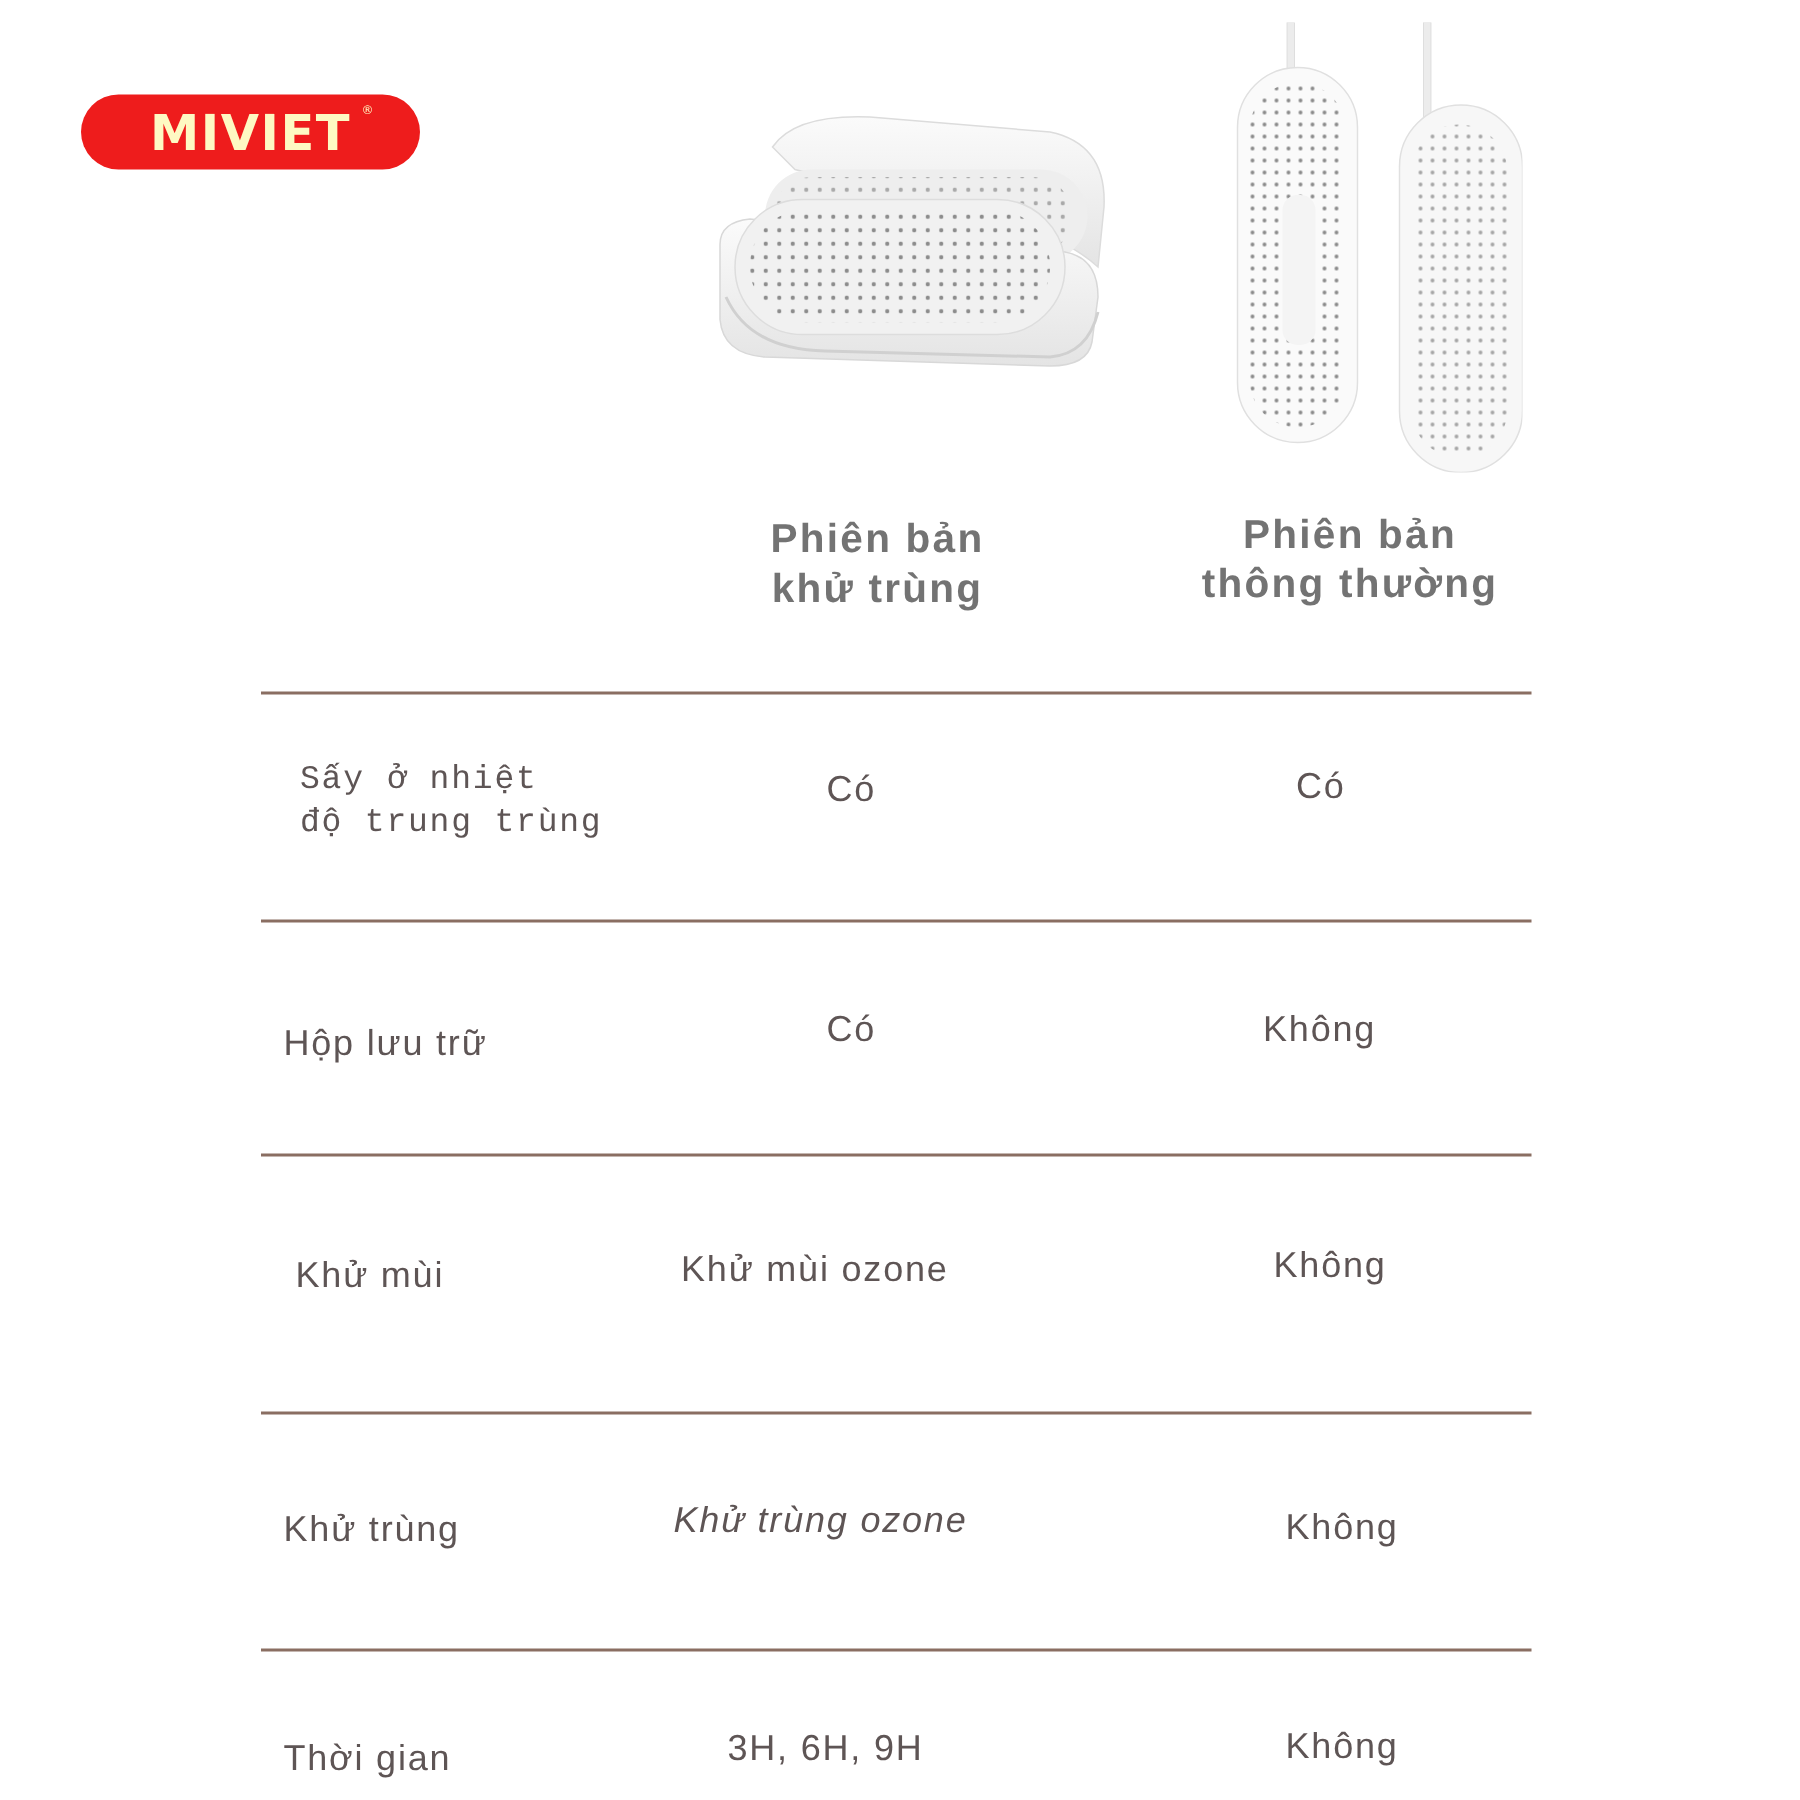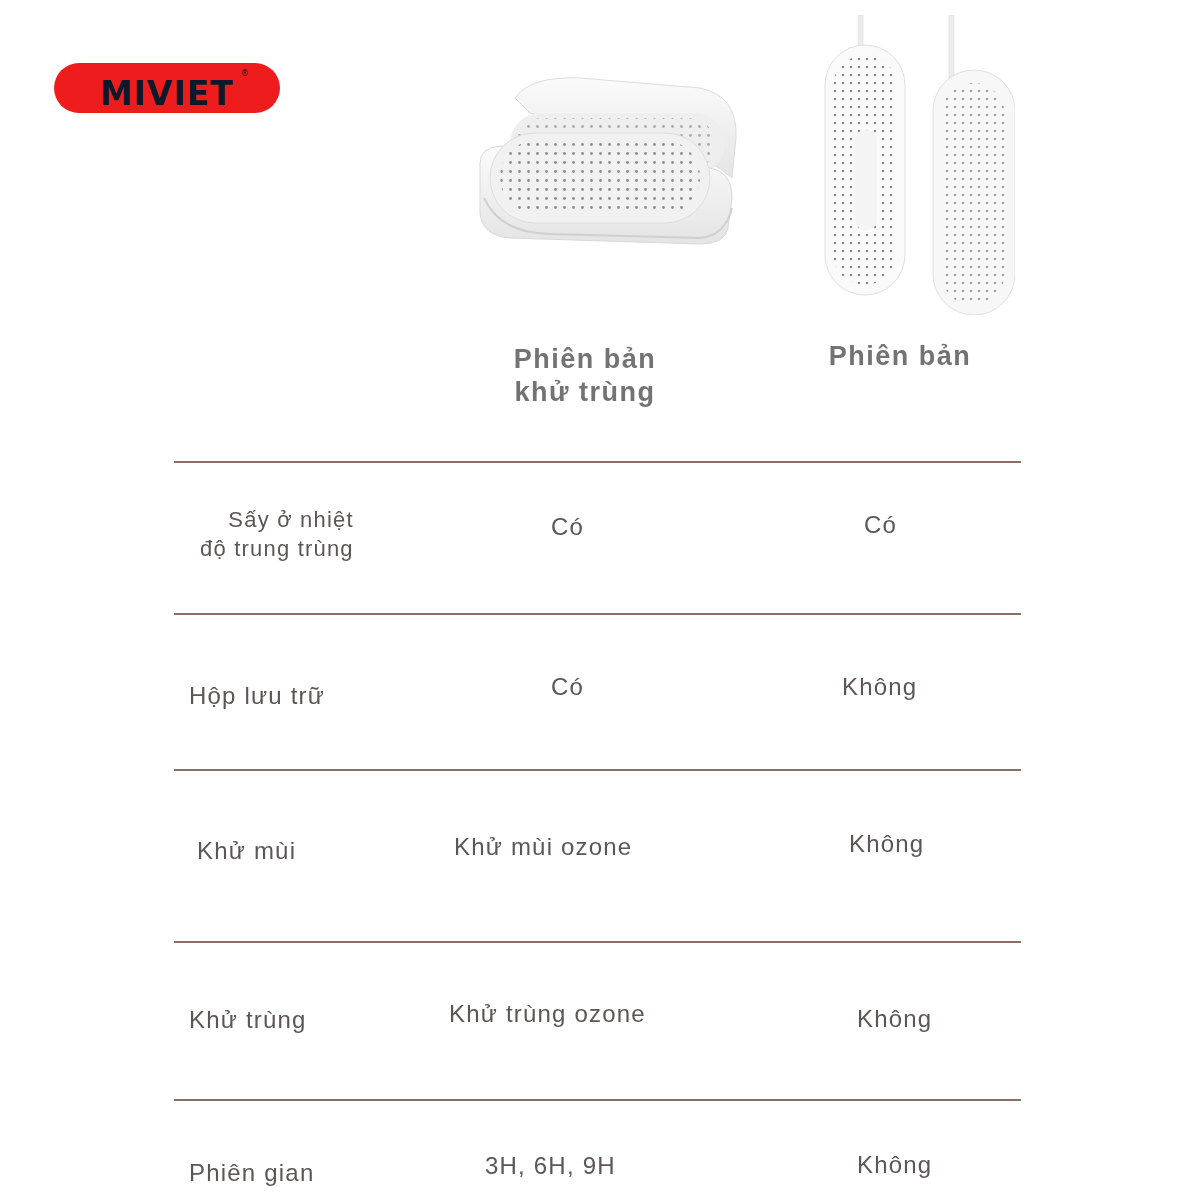--- a/index.html
+++ b/index.html
@@ -1,36 +1,36 @@
 <!DOCTYPE html>
 <html><head>
 <meta charset="utf-8">
 <style>
   html, body { margin: 0; padding: 0; background: #ffffff; }
   body { width: 1200px; height: 1200px; position: relative; overflow: hidden;
          font-family: "Liberation Sans", "DejaVu Sans", sans-serif; color: #5e5555; }
   .logo { position: absolute; left: 54px; top: 63px; width: 226px; height: 50px;
-          border-radius: 25px; display: flex; align-items: flex-end; justify-content: center;
+          border-radius: 25px; display: flex; align-items: center; justify-content: center;
           font-family: "DejaVu Sans", sans-serif; font-weight: bold; font-size: 33px;
-          color: #0f172a; letter-spacing: 1px; }
+          color: #fef9c3; letter-spacing: 1px; }
   .logo sup { font-size: 8px; position: absolute; right: 30px; top: 6px; font-weight: normal; }
 
   
   .prod-box { position: absolute; left: 470px; top: 68px; width: 270px; height: 180px; }
   .prod-drier { position: absolute; left: 815px; top: 15px; width: 200px; height: 300px; }
 
   .col-head { position: absolute; text-align: center; font-weight: bold; font-size: 27px;
               line-height: 33px; letter-spacing: 1.5px; color: #737373; }
   .col-head.c1 { left: 470px; width: 230px; top: 343px; }
   .col-head.c2 { left: 770px; width: 260px; top: 340px; }
 
   .rule { position: absolute; left: 174px; width: 847px; height: 2px; }
 
   .cell { position: absolute; font-size: 24px; letter-spacing: 1.2px; color: #5e5555; white-space: nowrap; }
-  .cell.small { font-size: 22px; line-height: 29px; text-align: right; }
+  .cell.small { font-size: 22px; line-height: 29px; text-align: left; font-family: Liberation Mono, monospace; }
 </style>
 </head>
 <body>
 
 <div class="logo" id="logo" style="background: rgb(238, 28, 28);">
   <span>MIVIET</span>
   <sup>®</sup>
 </div>
 
 <svg class="prod-box" viewBox="0 0 270 180">
@@ -73,20 +73,21 @@
   <rect x="118" y="55" width="82" height="245" rx="41" fill="#f7f7f7" stroke="#e0e0e0"></rect>
   <rect x="126" y="68" width="64" height="222" rx="32" fill="url(#dots2)" opacity="0.75"></rect>
 </svg>
 
 <div class="col-head c1">
   <div>Phiên bản</div>
   <div>khử trùng</div>
 </div>
 <div class="col-head c2">
   <div>Phiên bản</div>
+  <div>thông thường</div>
 </div>
 
 <div class="rule rule-c" style="top: 461px; background: rgb(138, 110, 98);"></div>
 <div class="rule rule-c" style="top: 613px; background: rgb(138, 110, 98);"></div>
 <div class="rule rule-c" style="top: 769px; background: rgb(138, 110, 98);"></div>
 <div class="rule rule-c" style="top: 941px; background: rgb(138, 110, 98);"></div>
 <div class="rule rule-c" style="top: 1099px; background: rgb(138, 110, 98);"></div>
 
 <div class="cell small" style="left:200px; top:505px;">
   <div>Sấy ở nhiệt</div>
@@ -97,18 +98,18 @@
 
 <div class="cell" style="left:189px; top:682px;">Hộp lưu trữ</div>
 <div class="cell" style="left:551px; top:673px;">Có</div>
 <div class="cell" style="left:842px; top:673px;">Không</div>
 
 <div class="cell" style="left:197px; top:837px;">Khử mùi</div>
 <div class="cell" style="left:454px; top:833px;text-align:center;">Khử mùi ozone</div>
 <div class="cell" style="left:849px; top:830px;">Không</div>
 
 <div class="cell" style="left:189px; top:1006px;">Khử trùng</div>
-<div class="cell" style="left:449px; top:1000px;">Khử trùng ozone</div>
+<div class="cell" style="left:449px; top:1000px;font-style:italic;">Khử trùng ozone</div>
 <div class="cell" style="left:857px; top:1005px;">Không</div>
 
-<div class="cell" style="left:189px; top:1159px;">Phiên gian</div>
+<div class="cell" style="left:189px; top:1159px;">Thời gian</div>
 <div class="cell" style="left:485px; top:1152px;">3H, 6H, 9H</div>
 <div class="cell" style="left:857px; top:1151px;">Không</div>
 
 </body></html>

